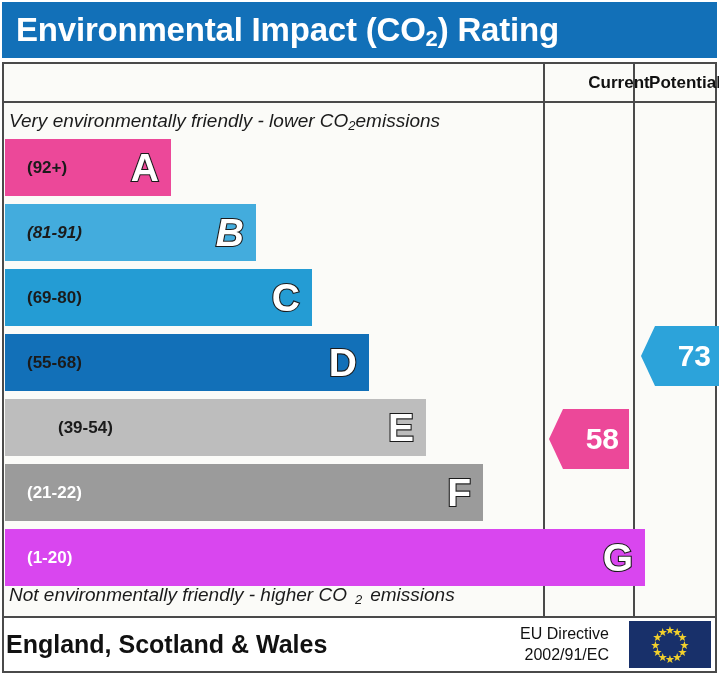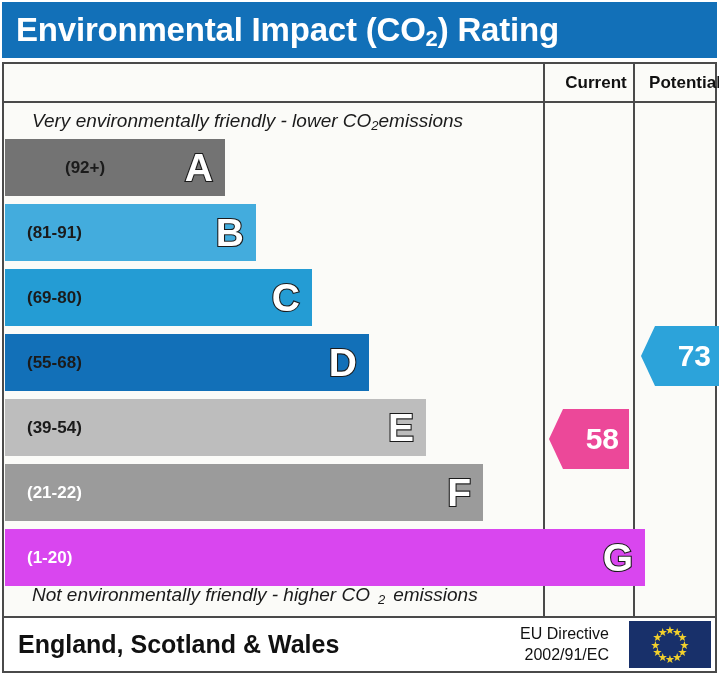--- a/index.html
+++ b/index.html
@@ -93,35 +93,35 @@
     position: absolute;
     top: 0;
     height: 37px;
     display: flex;
     align-items: center;
     justify-content: center;
     font-size: 17px;
     font-weight: bold;
     color: #111111;
   }
-  .col-head.current   { left: 548px; width: 88px; }
+  .col-head.current   { left: 571px; width: 88px; }
   .col-head.potential { left: 631px; width: 100px; }
 
   
   .caption {
     position: absolute;
     left: 0;
     width: 539px;
     height: 36px;
     display: flex;
     align-items: center;
     font-style: italic;
     font-size: 19px;
     color: #1b1b1b;
-    padding-left: 28px;
+    padding-left: 5px;
     box-sizing: border-box;
     white-space: nowrap;
   }
   .caption sub {
     font-size: 13px;
     vertical-align: baseline;
     position: relative;
     top: 4px;
   }
   .caption.top    { top: 39px; }
@@ -198,21 +198,21 @@
     width: 711px;
     height: 53px;
     display: flex;
     align-items: center;
     background: #ffffff;
   }
   .footer-region {
     font-size: 25px;
     font-weight: bold;
     color: #111111;
-    padding-left: 14px;
+    padding-left: 2px;
     white-space: nowrap;
   }
   .footer-right {
     position: absolute;
     right: 4px;
     top: 2px;
     height: 49px;
     display: flex;
     align-items: center;
     gap: 12px;
@@ -260,38 +260,38 @@
     <div class="col-head current">Current</div>
     <div class="col-head potential">Potential</div>
 
     <div class="caption top">
       <span>Very environmentally friendly - lower CO</span>
         <sub>2</sub>
         <span> emissions</span>
     </div>
 
     <div class="bands">
-        <div class="band" style="top: 0px; width: 220px; background: #737373; padding-left: 38px;">
+        <div class="band" style="top: 0px; width: 166px; background: #ec4899;">
           <div class="band-range" style="color: rgb(27, 27, 27);">(92+)</div>
           <div class="band-letter">A</div>
         </div>
-        <div class="band" style="top: 65px; width: 251px; background: rgb(67, 172, 221);">
+        <div class="band" style="top: 65px; width: 251px; background: rgb(67, 172, 221); font-style: italic;">
           <div class="band-range" style="color: rgb(27, 27, 27);">(81-91)</div>
           <div class="band-letter">B</div>
         </div>
         <div class="band" style="top: 130px; width: 307px; background: rgb(36, 156, 212);">
           <div class="band-range" style="color: rgb(27, 27, 27);">(69-80)</div>
           <div class="band-letter">C</div>
         </div>
         <div class="band" style="top: 195px; width: 364px; background: rgb(18, 112, 184);">
           <div class="band-range" style="color: rgb(27, 27, 27);">(55-68)</div>
           <div class="band-letter">D</div>
         </div>
         <div class="band" style="top: 260px; width: 421px; background: rgb(189, 189, 189);">
-          <div class="band-range" style="color: rgb(27, 27, 27);">(39-54)</div>
+          <div class="band-range" style="color: rgb(27, 27, 27); margin-left: 31px;">(39-54)</div>
           <div class="band-letter">E</div>
         </div>
         <div class="band" style="top: 325px; width: 478px; background: rgb(155, 155, 155);">
           <div class="band-range" style="color: rgb(255, 255, 255);">(21-22)</div>
           <div class="band-letter">F</div>
         </div>
         <div class="band" style="top: 390px; width: 640px; background: #d946ef;">
           <div class="band-range" style="color: rgb(255, 255, 255);">(1-20)</div>
           <div class="band-letter">G</div>
         </div>

